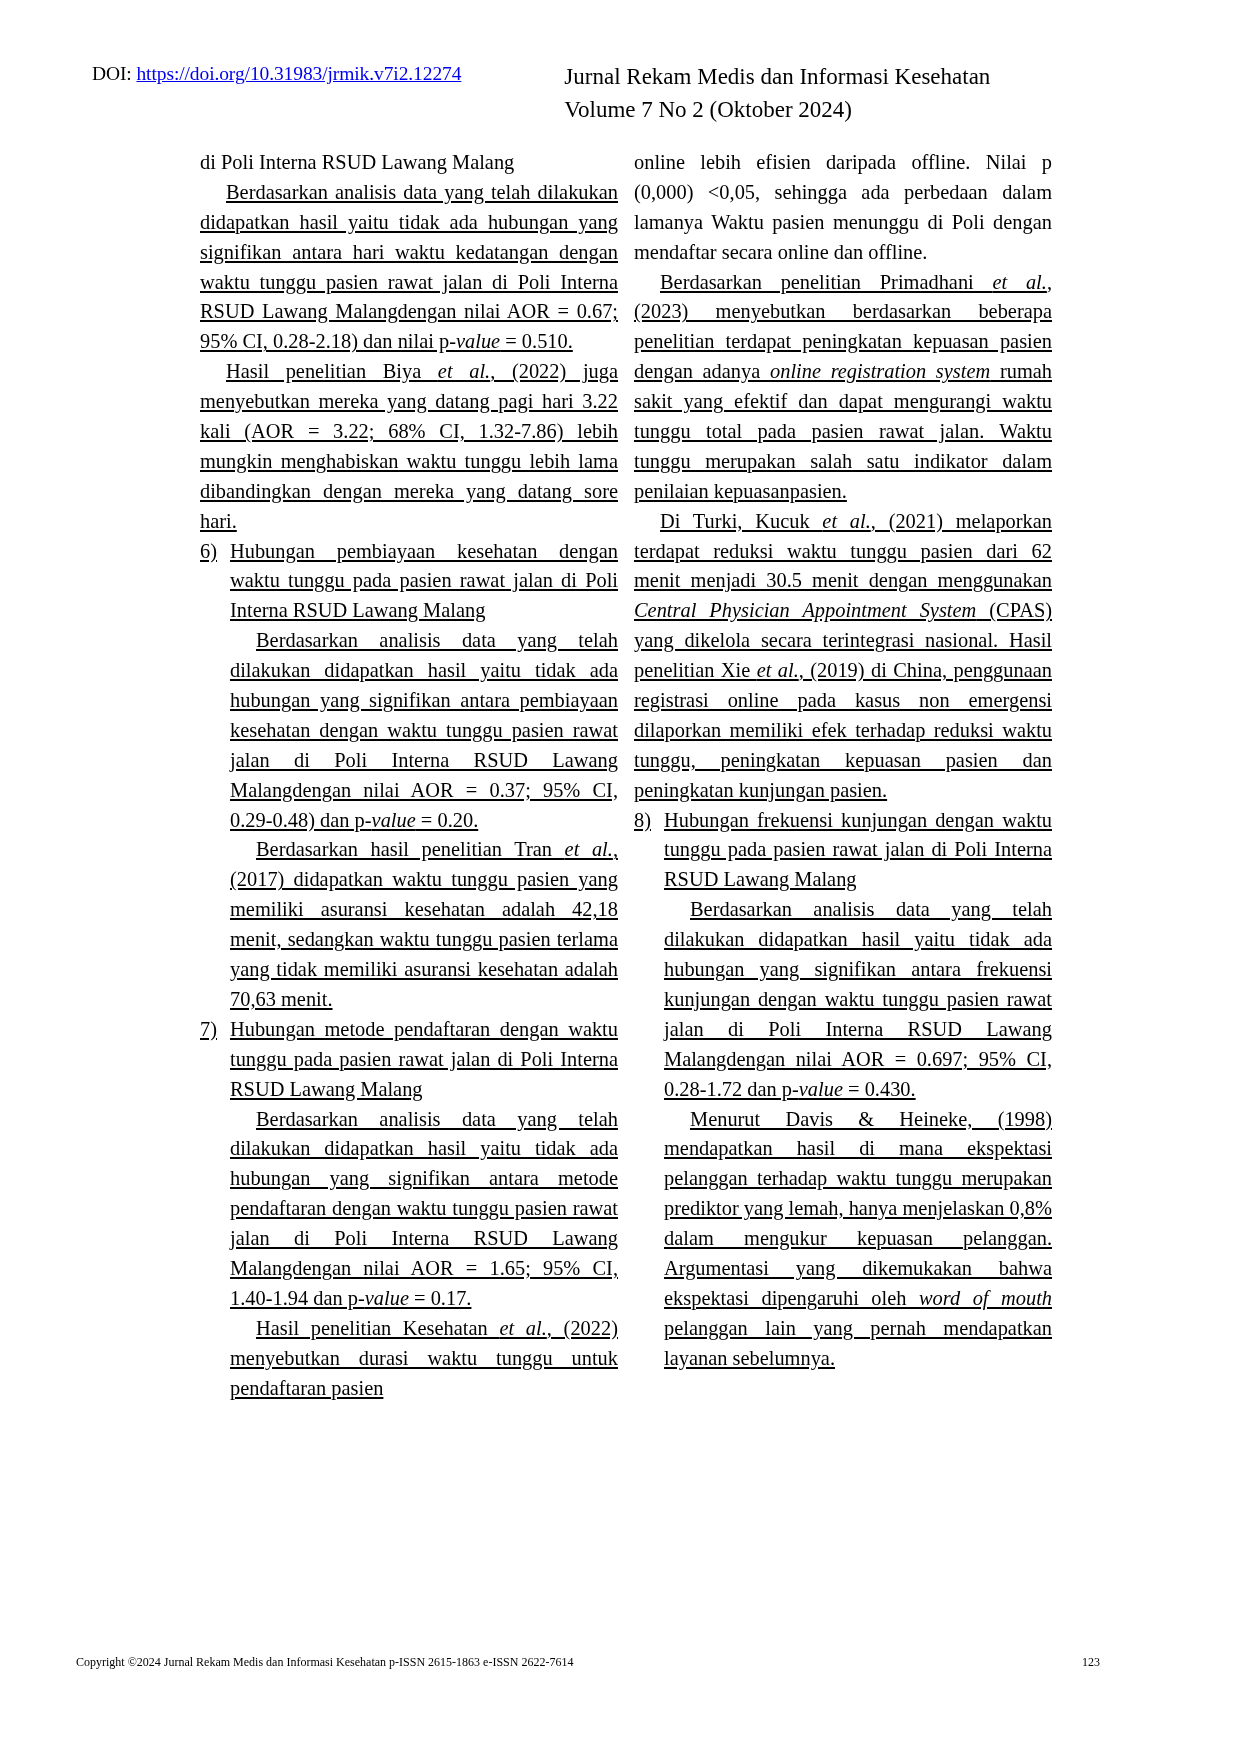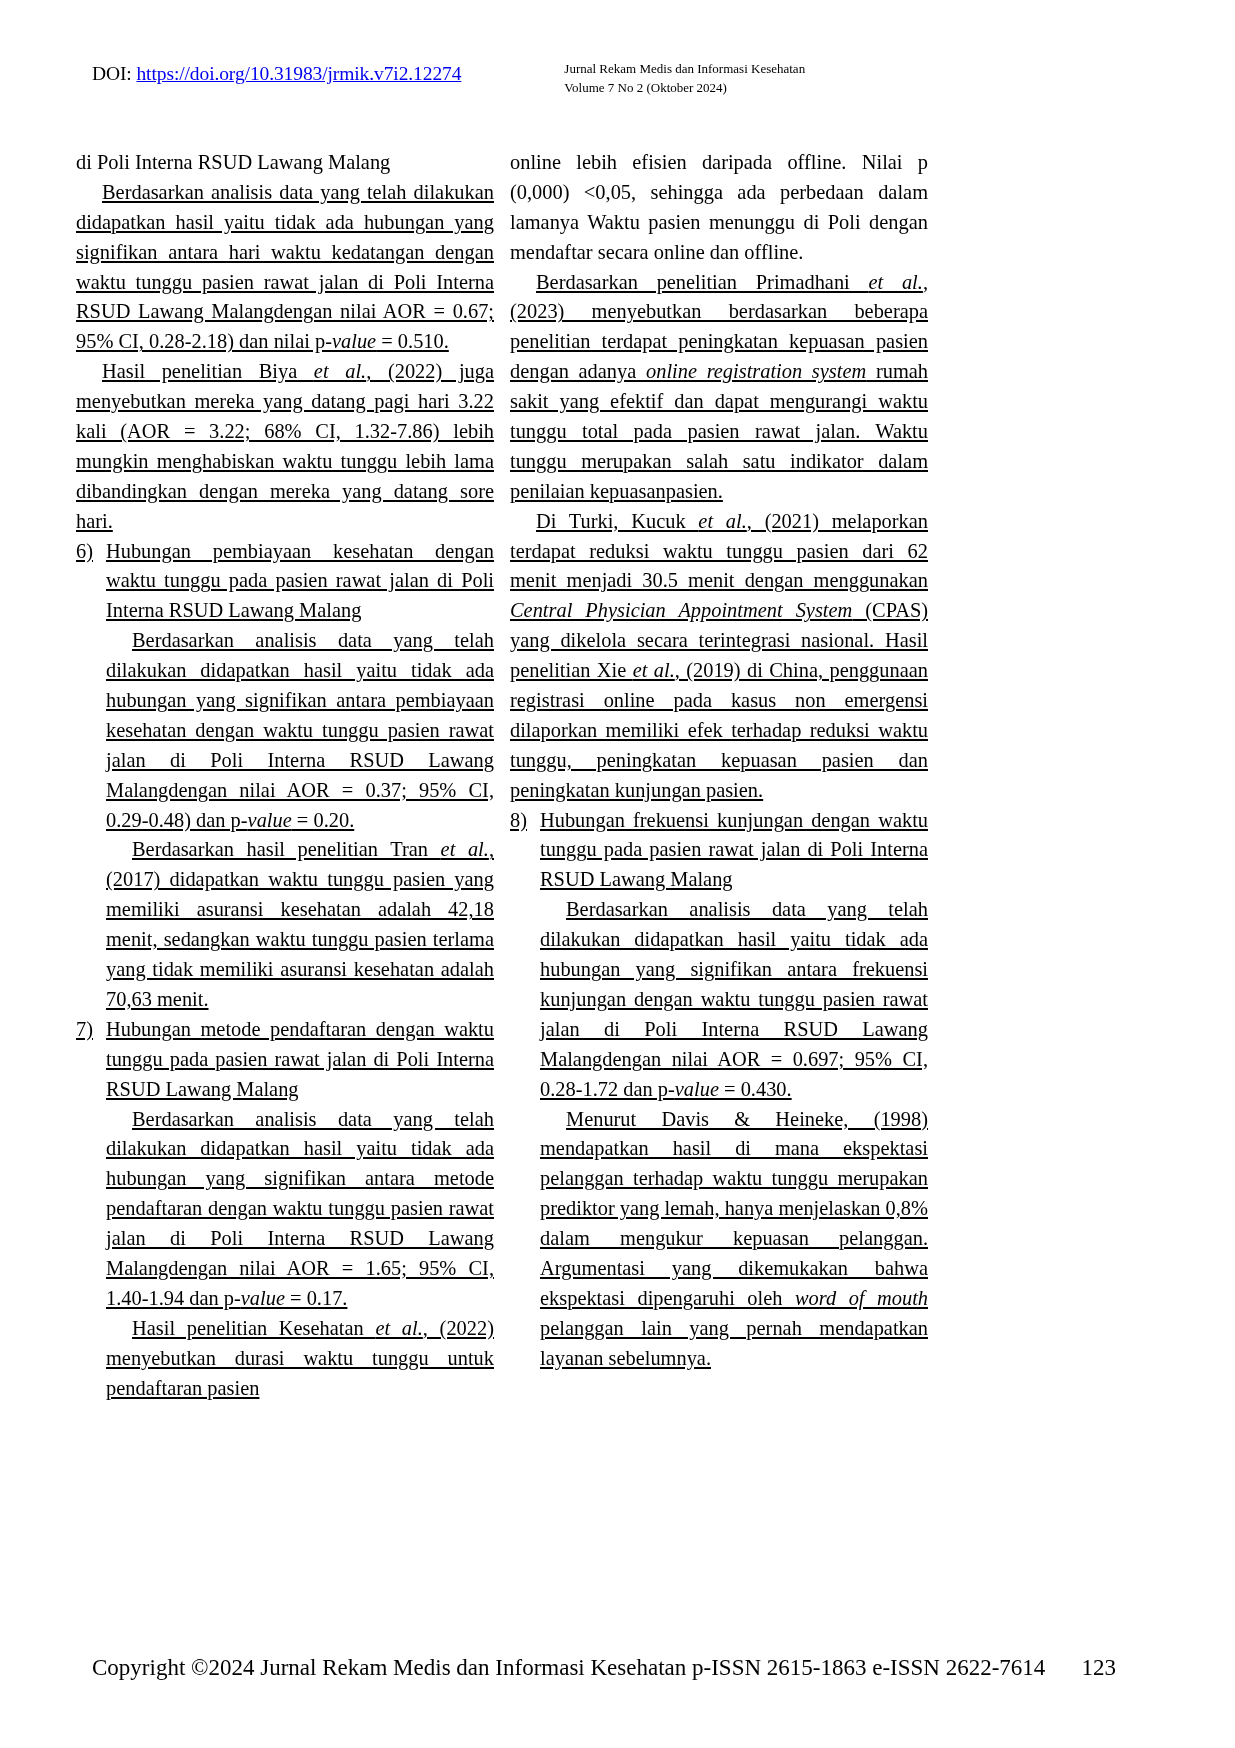--- a/index.html
+++ b/index.html
@@ -33,33 +33,33 @@
     font-size: 19.5px;
     line-height: 1.42;
     white-space: nowrap;
     letter-spacing: -0.1px;
   }
   .header-doi .doi-link {
     text-decoration: underline;
   }
   .header-journal {
     margin-left: 103px;
-    font-size: 13px;
+    font-size: 23px;
     line-height: 1.45;
   }
   .header-journal div { white-space: nowrap; }
 
   
   .columns {
     position: absolute;
-    left: 76px;
+    left: 100px;
     top: 148px;
     width: 1052px;
     display: flex;
-    justify-content: flex-start;
+    justify-content: center;
     gap: 16px;
   }
   .col {
     width: 418px;
   }
   .col-left { }
   .col-right { }
 
   p.para {
     margin: 0;
@@ -88,27 +88,27 @@
     flex: 1 1 auto;
     text-align: justify;
     text-justify: inter-word;
   }
 
   em, .ital { font-style: italic; }
 
   
   .footer {
     position: absolute;
-    left: 92px;
+    left: 76px;
     top: 1655px;
     width: 1052px;
     display: flex;
     justify-content: space-between;
     align-items: flex-start;
-    font-size: 23px;
+    font-size: 12px;
   }
   .footer-copy { white-space: nowrap; }
   .footer-page { padding-right: 28px; }
 
   .blk + .blk { margin-top: 0; text-decoration: underline; }
 </style>
 </head>
 <body>
 
 <div class="page">

